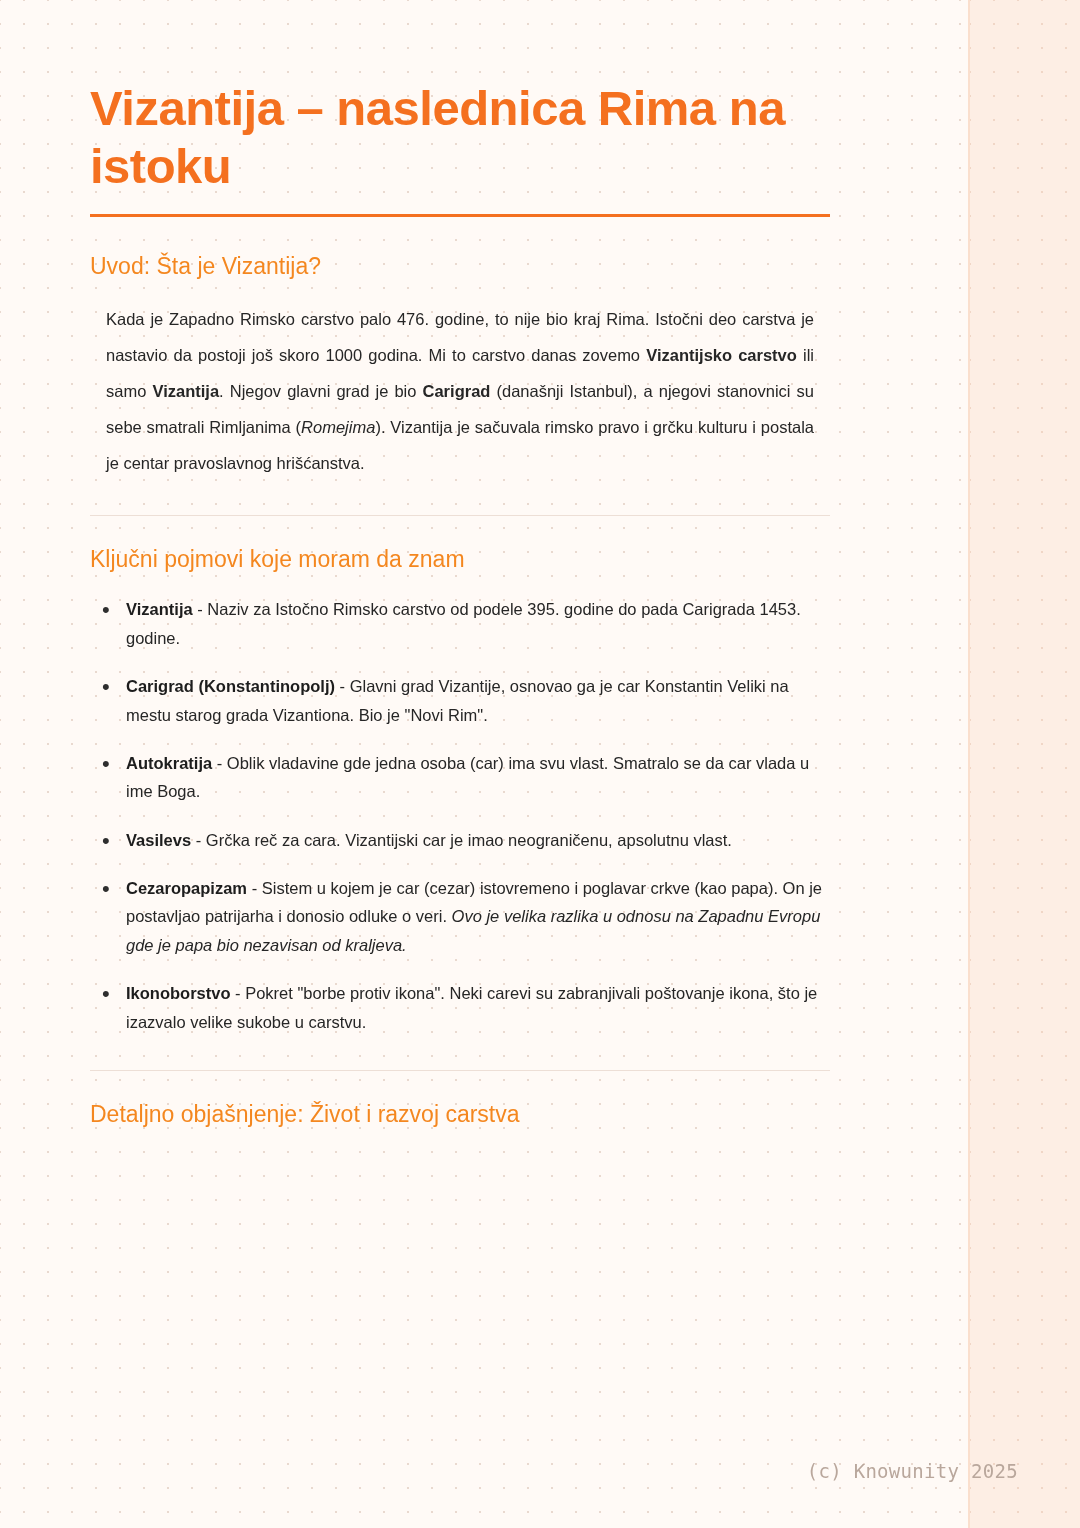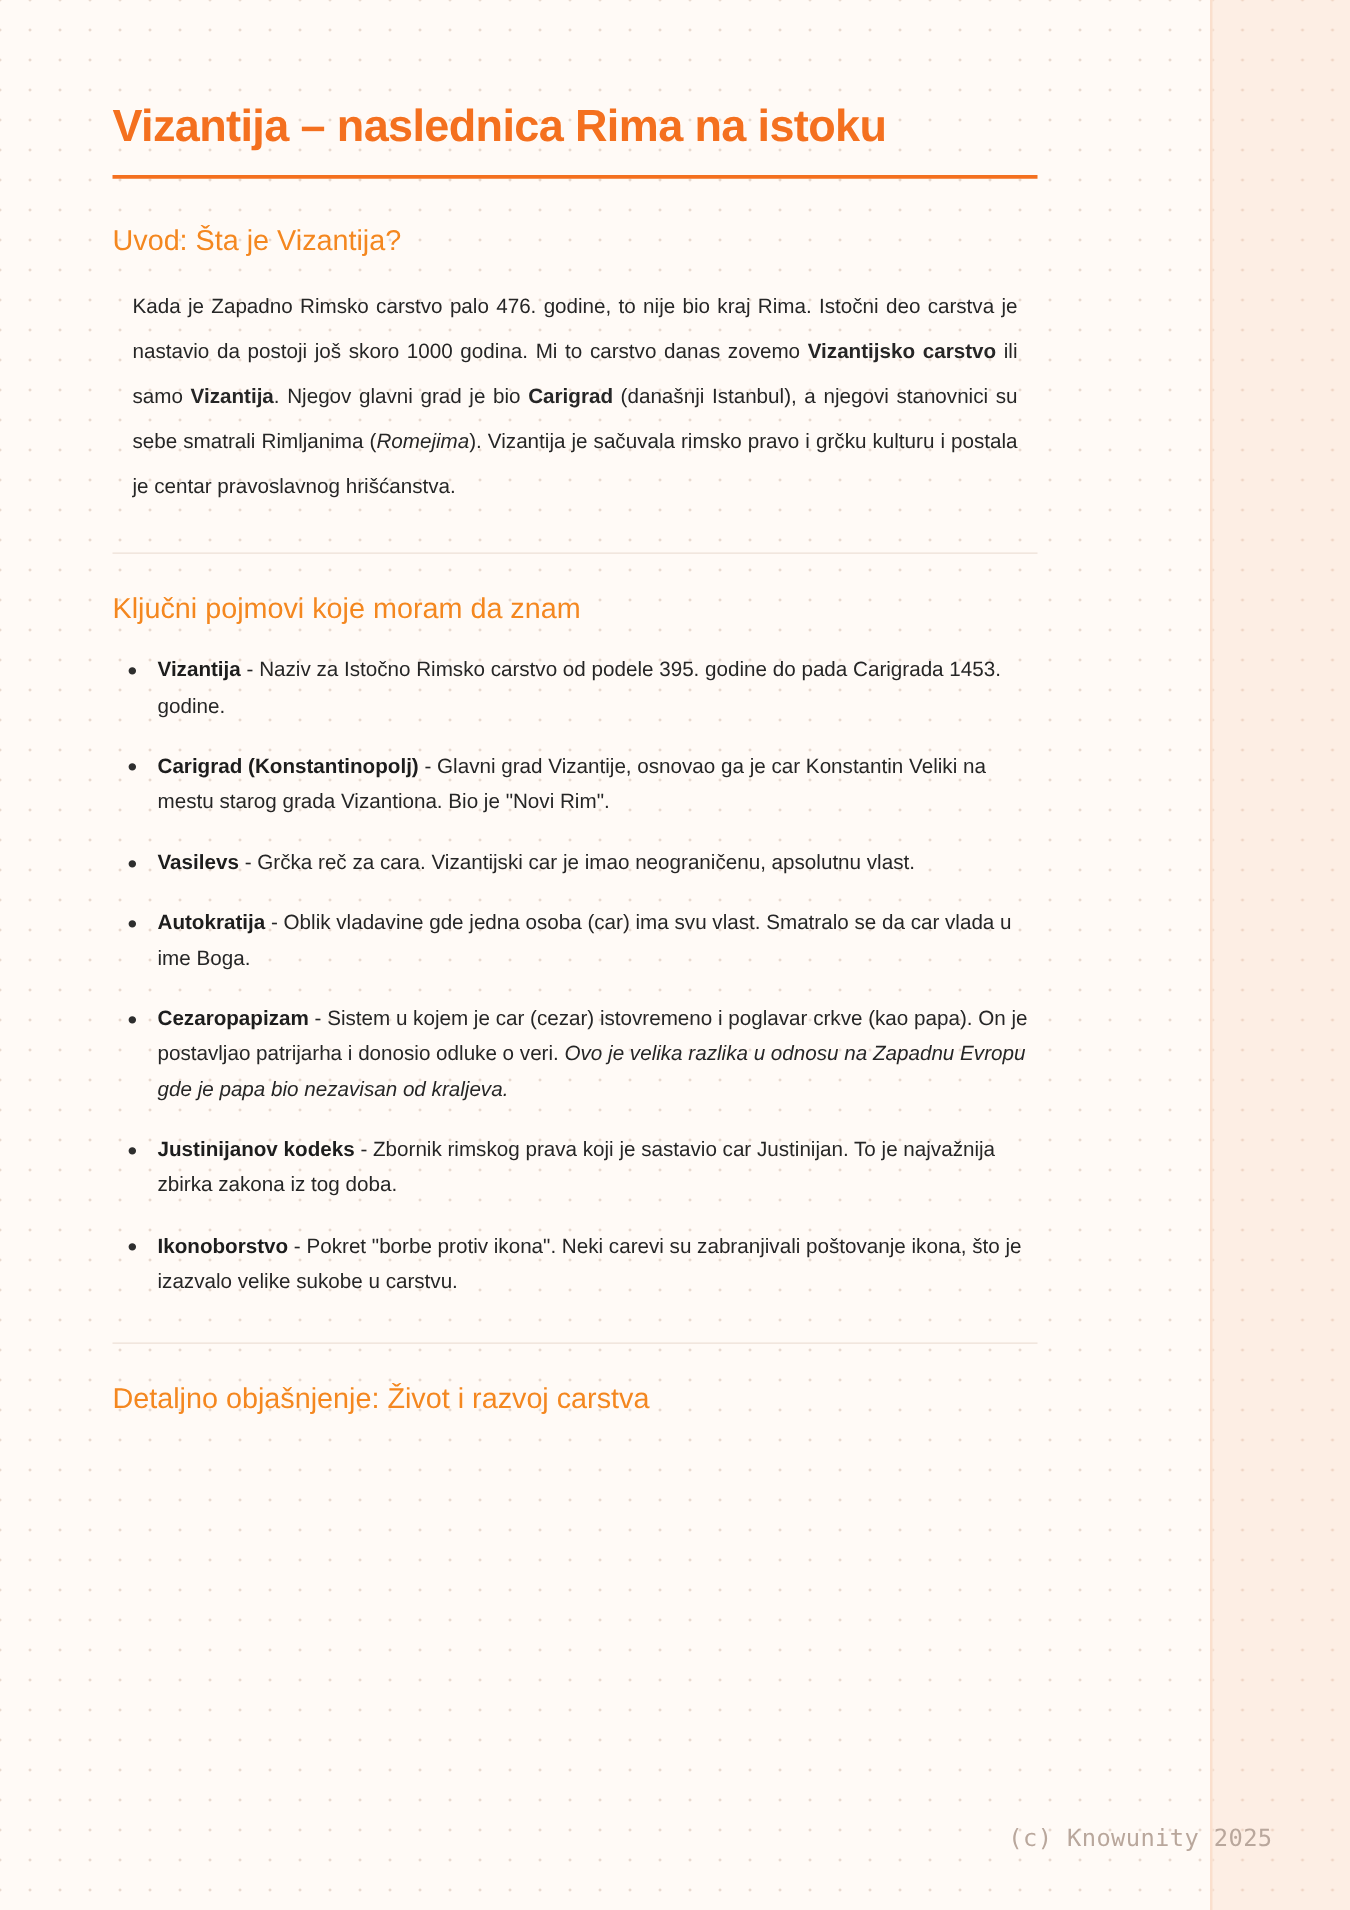--- a/index.html
+++ b/index.html
@@ -43,21 +43,21 @@
   }
 
   .content {
     position: absolute;
     left: 90px;
     top: 80px;
     width: 740px;
   }
 
   h1.doc-title {
-    font-size: 36px;
+    font-size: 49px;
     line-height: 1.18;
     font-weight: bold;
     color: #f4701f;
     margin: 0 0 18px 0;
     letter-spacing: -0.5px;
   }
 
   .title-rule {
     border: none;
     border-top: 3px solid #f4701f;
@@ -145,24 +145,23 @@
 
   <h2 class="section-title">Uvod: Šta je Vizantija?</h2>
   <p class="body-text" id="intro-paragraph"><span>Kada je Zapadno Rimsko carstvo palo 476. godine, to nije bio kraj Rima. Istočni deo carstva je nastavio da postoji još skoro 1000 godina. Mi to carstvo danas zovemo </span><span style="font-weight: bold;">Vizantijsko carstvo</span><span> ili samo </span><span style="font-weight: bold;">Vizantija</span><span>. Njegov glavni grad je bio </span><span style="font-weight: bold;">Carigrad</span><span> (današnji Istanbul), a njegovi stanovnici su sebe smatrali Rimljanima (</span><span style="font-style: italic;">Romejima</span><span>). Vizantija je sačuvala rimsko pravo i grčku kulturu i postala je centar pravoslavnog hrišćanstva.</span></p>
 
   <hr class="soft-rule">
 
   <h2 class="section-title">Ključni pojmovi koje moram da znam</h2>
   <ul class="terms" id="terms-list">
       <li><span class="term-name">Vizantija</span><span> - Naziv za Istočno Rimsko carstvo od podele 395. godine do pada Carigrada 1453. godine.</span></li>
       <li><span class="term-name">Carigrad (Konstantinopolj)</span><span> - Glavni grad Vizantije, osnovao ga je car Konstantin Veliki na mestu starog grada Vizantiona. Bio je "Novi Rim".</span></li>
+      <li><span class="term-name">Autokratija</span><span> - Oblik vladavine gde jedna osoba (car) ima svu vlast. Smatralo se da car vlada u ime Boga.</span></li>
       <li><span class="term-name">Vasilevs</span><span> - Grčka reč za cara. Vizantijski car je imao neograničenu, apsolutnu vlast.</span></li>
-      <li><span class="term-name">Autokratija</span><span> - Oblik vladavine gde jedna osoba (car) ima svu vlast. Smatralo se da car vlada u ime Boga.</span></li>
       <li><span class="term-name">Cezaropapizam</span><span> - Sistem u kojem je car (cezar) istovremeno i poglavar crkve (kao papa). On je postavljao patrijarha i donosio odluke o veri. </span><span class="italic">Ovo je velika razlika u odnosu na Zapadnu Evropu gde je papa bio nezavisan od kraljeva.</span></li>
-      <li><span class="term-name">Justinijanov kodeks</span><span> - Zbornik rimskog prava koji je sastavio car Justinijan. To je najvažnija zbirka zakona iz tog doba.</span></li>
       <li><span class="term-name">Ikonoborstvo</span><span> - Pokret "borbe protiv ikona". Neki carevi su zabranjivali poštovanje ikona, što je izazvalo velike sukobe u carstvu.</span></li>
     </ul>
 
   <hr class="soft-rule">
 
   <h2 class="section-title last">Detaljno objašnjenje: Život i razvoj carstva</h2>
 
 </div>
 
 <div class="footer-credit">(c) Knowunity 2025</div>

